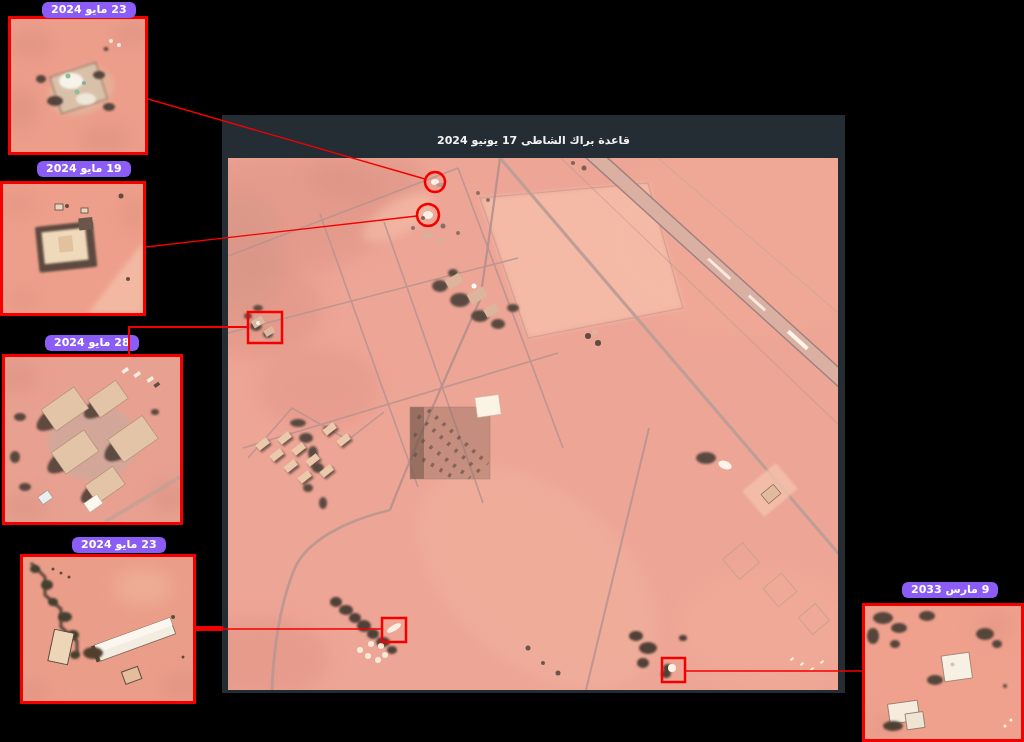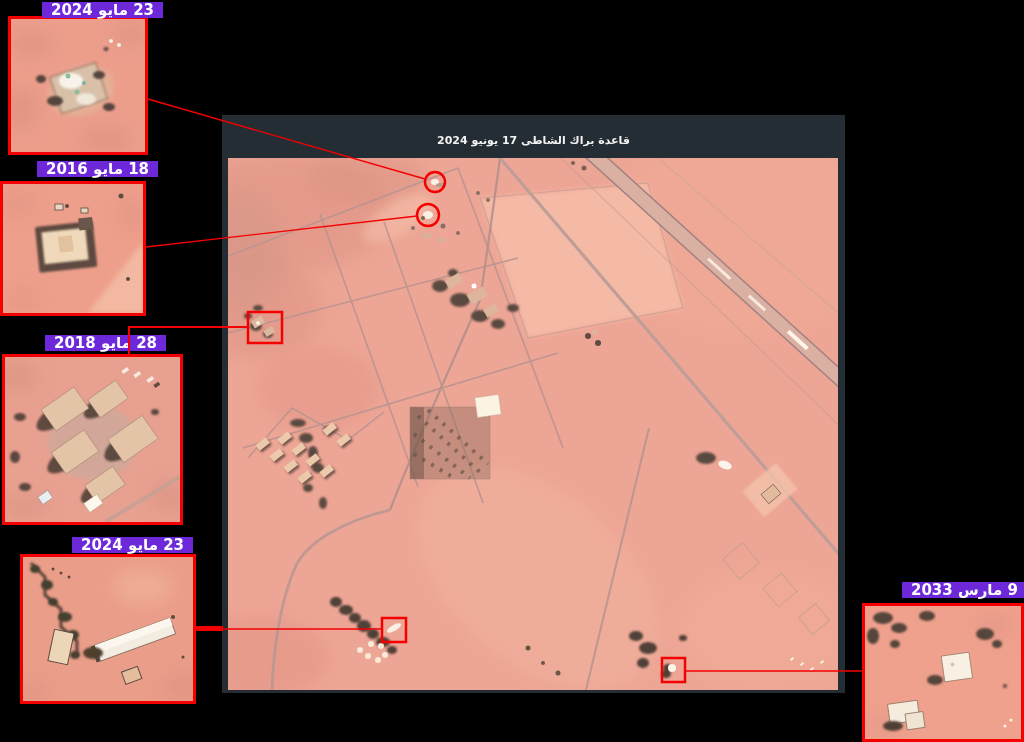--- a/index.html
+++ b/index.html
@@ -1,20 +1,20 @@
 <!DOCTYPE html>
 <html><head>
 <meta charset="utf-8">
 <style>
   html,body{margin:0;padding:0;background:#000;}
   .canvas{position:relative;width:1024px;height:742px;background:#000;overflow:hidden;
           font-family:"DejaVu Sans",sans-serif;}
   
-  .inset-label{position:absolute;background:#6d28d9;color:#fff;font-size:15px;font-weight:bold;
-               line-height:12px;padding:2px 9px;white-space:nowrap;z-index:3;}
+  .inset-label{position:absolute;background:#8b5cf6;color:#fff;font-size:11px;font-weight:bold;
+               line-height:12px;padding:2px 9px;white-space:nowrap;z-index:3;border-radius:6px;}
   .inset{position:absolute;border:3px solid #f40000;box-sizing:border-box;z-index:2;background:#ec9e8b;}
   .inset svg{display:block;width:100%;height:100%;}
   
   .main-panel{position:absolute;left:222px;top:115px;width:623px;height:578px;background:#252d34;z-index:1;}
   .main-title{position:absolute;left:0;top:0;width:100%;height:51px;display:flex;align-items:center;
               justify-content:center;gap:6px;color:#f2f2f2;font-size:11px;white-space:nowrap;}
   .main-title .ar{font-weight:bold;}
   .sat-main{position:absolute;left:6px;top:43px;width:610px;height:532px;overflow:hidden;}
   .sat-main svg{display:block;width:610px;height:532px;}
   
@@ -65,21 +65,21 @@
           <ellipse cx="98" cy="88" rx="6" ry="4"></ellipse>
         <ellipse cx="95" cy="30" rx="2.5" ry="2"></ellipse>
       </g>
       <g fill="#f6efe2">
         <circle cx="100" cy="22" r="2"></circle>
           <circle cx="108" cy="26" r="2"></circle>
       </g>
     </svg>
   </div>
 
-  <div class="inset-label" style="left:37px;top:161px;" dir="rtl">18 مايو 2016</div>
+  <div class="inset-label" style="left:37px;top:161px;" dir="rtl">19 مايو 2024</div>
   <div class="inset" style="left:0px;top:181px;width:146px;height:135px;">
     <svg viewBox="0 0 140 129" preserveAspectRatio="none">
       <rect x="0" y="0" width="140" height="129" fill="#ee9f8b"></rect>
       <g fill="#dd9181" opacity=".5" filter="url(#b6)">
         <ellipse cx="15" cy="20" rx="20" ry="12"></ellipse>
           <ellipse cx="130" cy="30" rx="14" ry="18"></ellipse>
         <ellipse cx="20" cy="115" rx="18" ry="10"></ellipse>
       </g>
       <polygon points="85,129 140,58 140,129" fill="#f3bfa7" opacity=".8" filter="url(#b2)"></polygon>
       <g transform="rotate(-6 62 62)">
@@ -91,21 +91,21 @@
       <g>
         <rect x="52" y="20" width="8" height="6" fill="#e8d7c0" stroke="#5a4a40" stroke-width=".8"></rect>
         <rect x="78" y="24" width="7" height="5" fill="#e8d7c0" stroke="#5a4a40" stroke-width=".8"></rect>
         <circle cx="64" cy="22" r="2" fill="#5a4a40"></circle>
         <circle cx="118" cy="12" r="2.5" fill="#5f4c41"></circle>
           <circle cx="125" cy="95" r="2" fill="#5f4c41"></circle>
       </g>
     </svg>
   </div>
 
-  <div class="inset-label" style="left:45px;top:335px;" dir="rtl">28 مايو 2018</div>
+  <div class="inset-label" style="left:45px;top:335px;" dir="rtl">28 مايو 2024</div>
   <div class="inset" style="left:2px;top:354px;width:181px;height:171px;">
     <svg viewBox="0 0 175 165" preserveAspectRatio="none">
       <rect x="0" y="0" width="175" height="165" fill="#e8a090"></rect>
       <g fill="#d78f80" opacity=".5" filter="url(#b6)">
         <ellipse cx="12" cy="20" rx="22" ry="16"></ellipse>
           <ellipse cx="165" cy="140" rx="20" ry="16"></ellipse>
         <ellipse cx="20" cy="150" rx="24" ry="12"></ellipse>
       </g>
       <ellipse cx="88" cy="85" rx="45" ry="38" fill="#c9ab9d" opacity=".7" filter="url(#b2)"></ellipse>
       <g fill="#4a3b33" opacity=".85" filter="url(#b1)">

